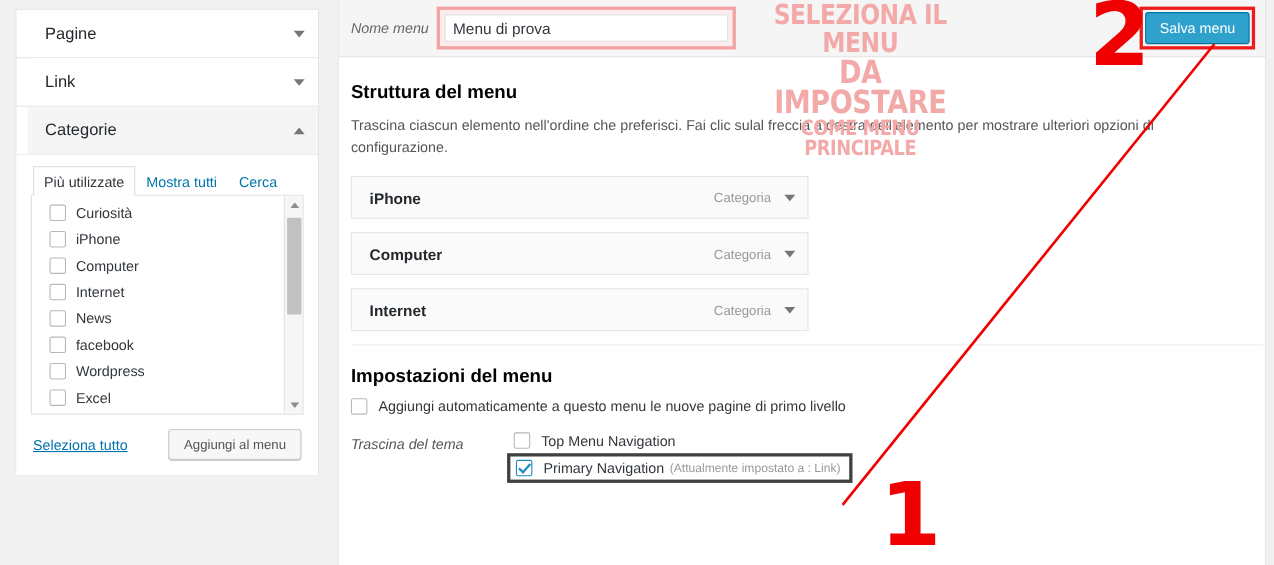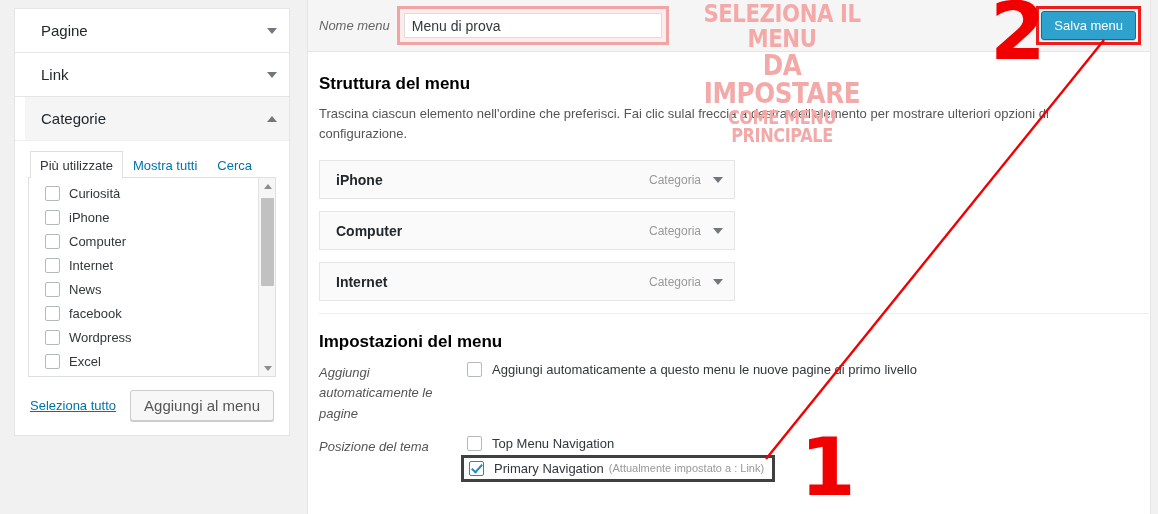--- a/index.html
+++ b/index.html
@@ -166,21 +166,21 @@
     color: #0073aa;
     text-decoration: underline;
     font-size: 13px;
     cursor: pointer;
   }
   .btn-secondary {
     background: #f7f7f7;
     border: 1px solid #ccc;
     border-radius: 3px;
     color: #555;
-    font-size: 15px;
+    font-size: 12px;
     padding: 6px 13px;
     cursor: pointer;
     font-family: inherit;
     box-shadow: 0 1px 0 #ccc;
   }
 
   
   #main {
     position: absolute;
     left: 307px;
@@ -477,31 +477,30 @@
         <span class="mi-type">Categoria</span>
         <span class="caret caret-down"></span>
       </div>
     </div>
 
     <hr class="hr-sep">
 
     <h2 class="sec-title">Impostazioni del menu</h2>
 
     <div class="settings-row">
-      <div class="settings-label">Aggiungi automaticamente le pagine</div>
       <div class="settings-field">
         <div class="check-line">
           <span class="cb"></span>
           <span class="check-text">Aggiungi automaticamente a questo menu le nuove pagine di primo livello</span>
         </div>
       </div>
     </div>
 
     <div class="settings-row">
-      <div class="settings-label">Posizione del tema</div>
+      <div class="settings-label">Trascina del tema</div>
       <div class="settings-field">
         <div class="check-line">
           <span class="cb"></span>
           <span class="check-text">Top Menu Navigation</span>
         </div>
         <div class="primary-nav-box">
           <div class="check-line" style="margin-bottom:0">
             <span class="cb checked"></span>
             <span class="check-text">Primary Navigation</span>
             <span class="check-note">(Attualmente impostato a : Link)</span>

